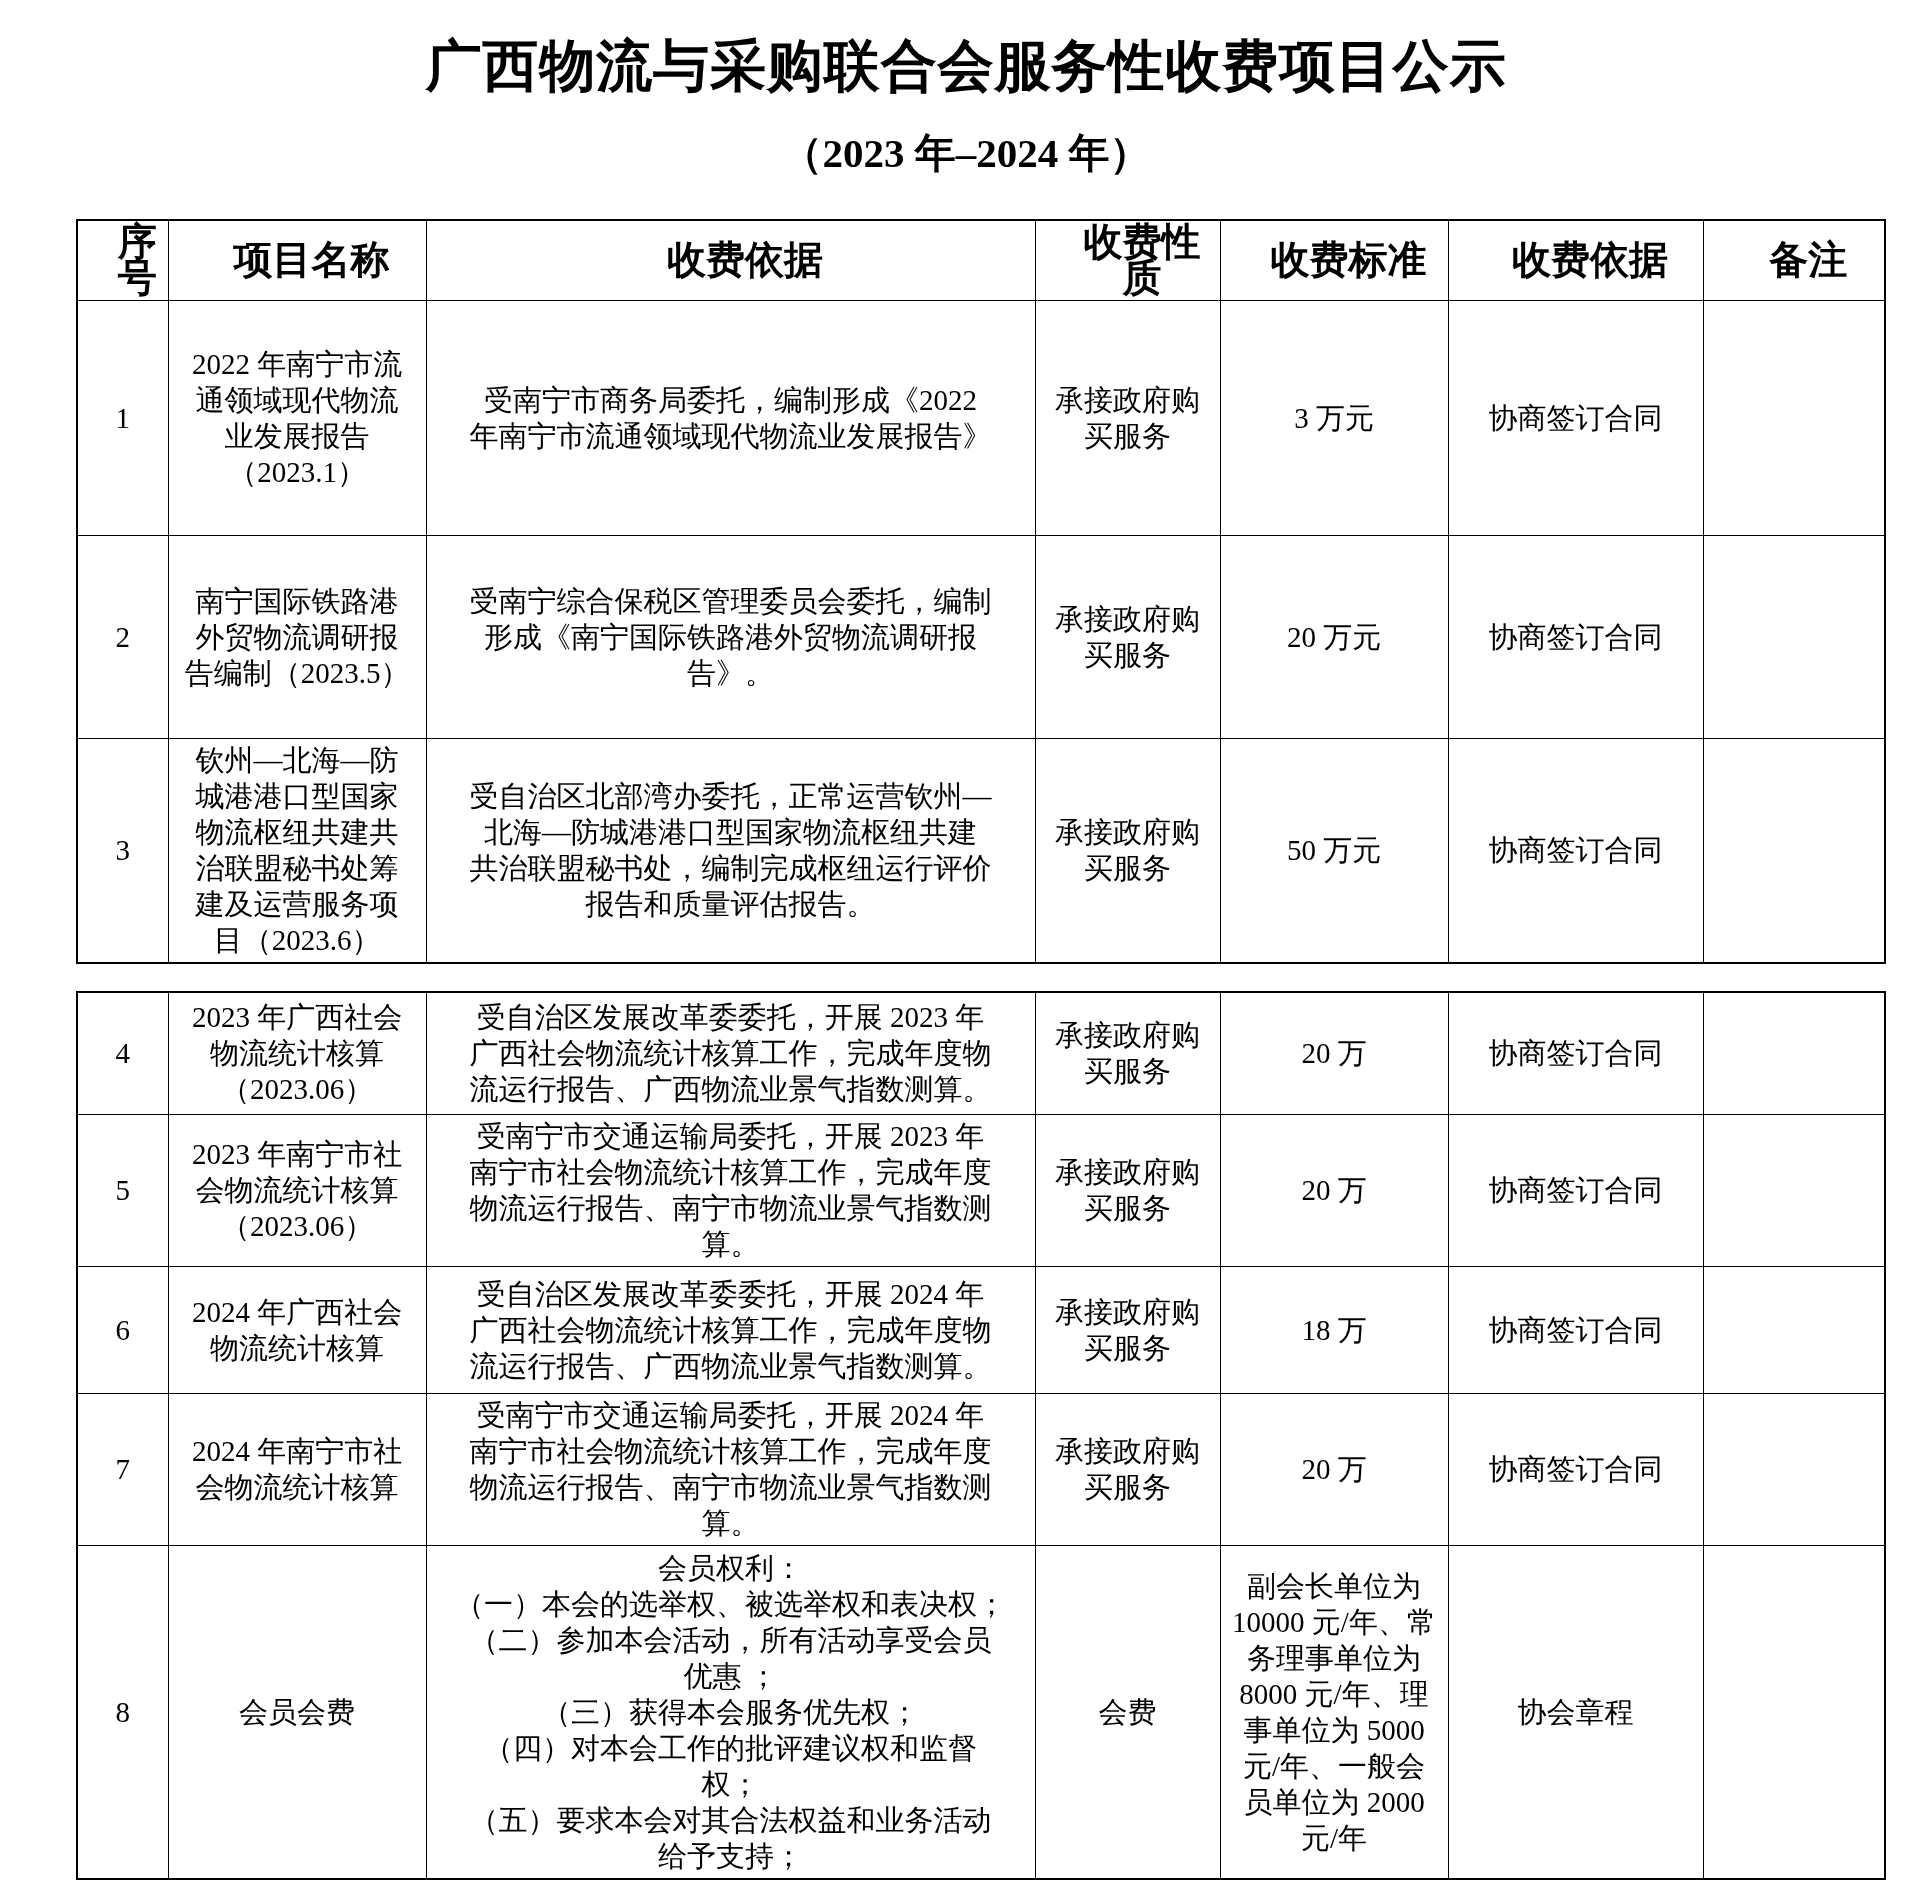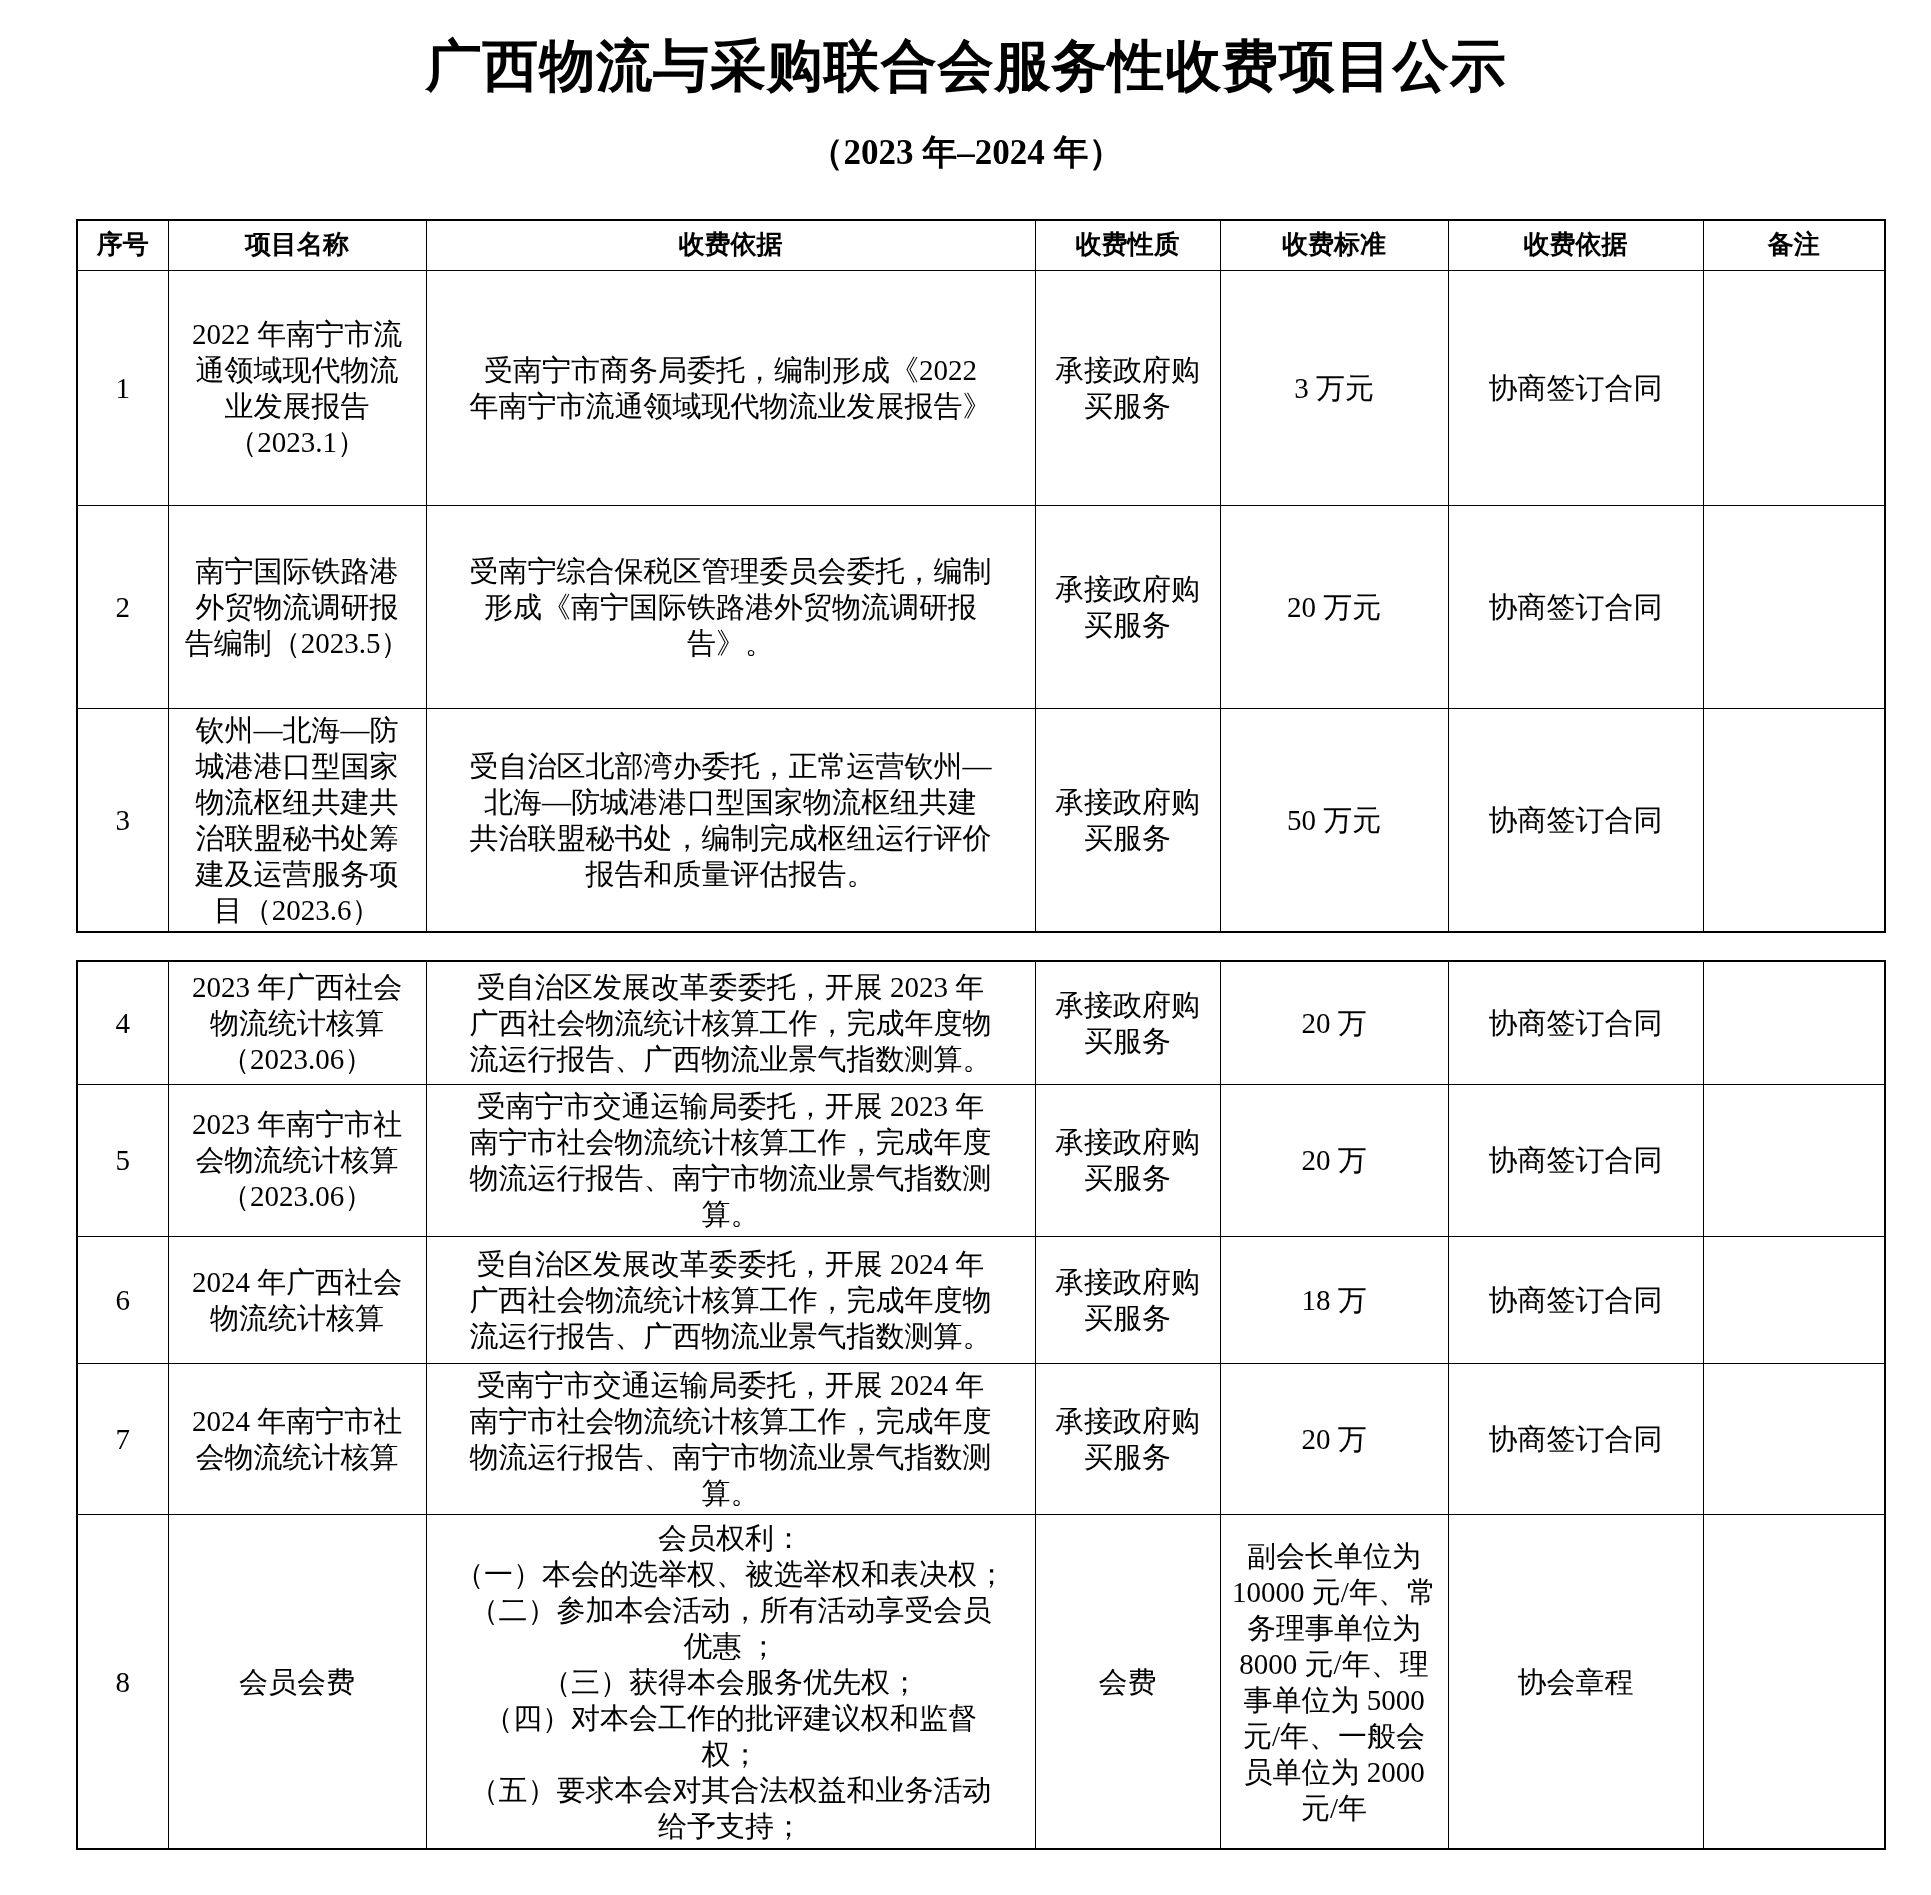--- a/index.html
+++ b/index.html
@@ -10,36 +10,36 @@
   }
   .page-title{
     margin:40px 0 0 0;
     text-align:center;
     font-size:56px;line-height:53px;font-weight:bold;
     letter-spacing:0.9px;
   }
   .page-subtitle{
     margin:37px 0 0 0;
     text-align:center;
-    font-size:35px;line-height:46px;font-weight:bold;
+    font-size:41px;line-height:46px;font-weight:bold;
   }
   .tables{margin:43px 0 0 76px;width:1809px;}
   table.fee-table{
     border-collapse:collapse;table-layout:fixed;
     width:1809px;border:2.6px solid #000;
   }
   table.fee-table th, table.fee-table td{
     border:1.7px solid #000;
     vertical-align:middle;text-align:center;
     font-size:29px;line-height:36px;
     white-space:pre-line;
     padding:3.4px 5.2px;overflow:hidden;
     word-break:break-all;
   }
-  table.fee-table th{font-weight:bold;font-size:26px;}
+  table.fee-table th{font-weight:bold;font-size:39px;padding-left:34px;}
   table.t2{margin-top:27px;}
   tr.hdr{height:50px;}
   tr.r1{height:235px;}
   tr.r2{height:203px;}
   tr.r3{height:212px;}
   tr.r4{height:123px;}
   tr.r5{height:142px;}
   tr.r6{height:127px;}
   tr.r7{height:149px;}
   tr.r8{height:334px;}

